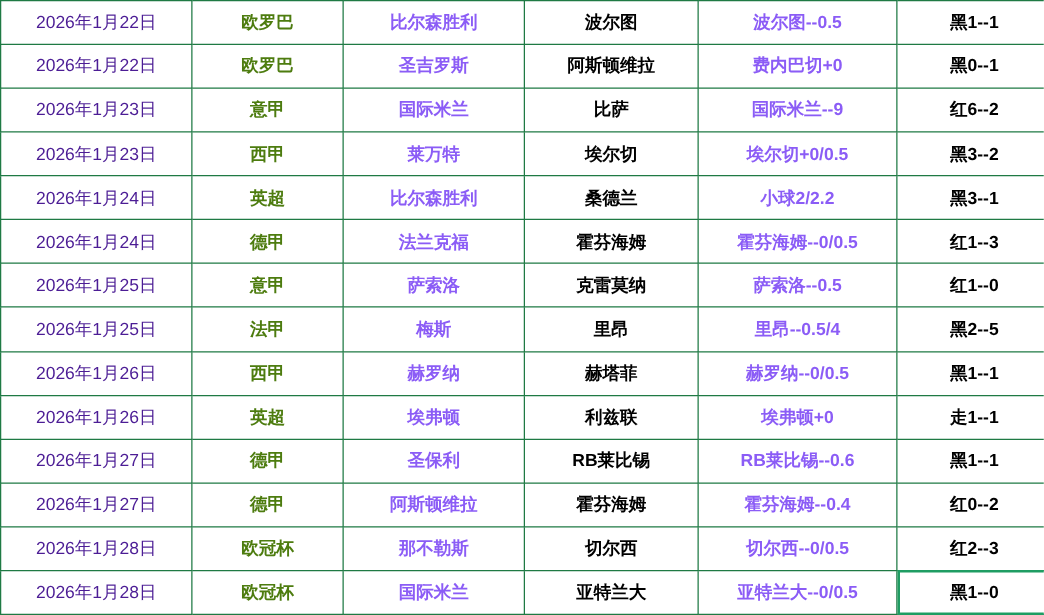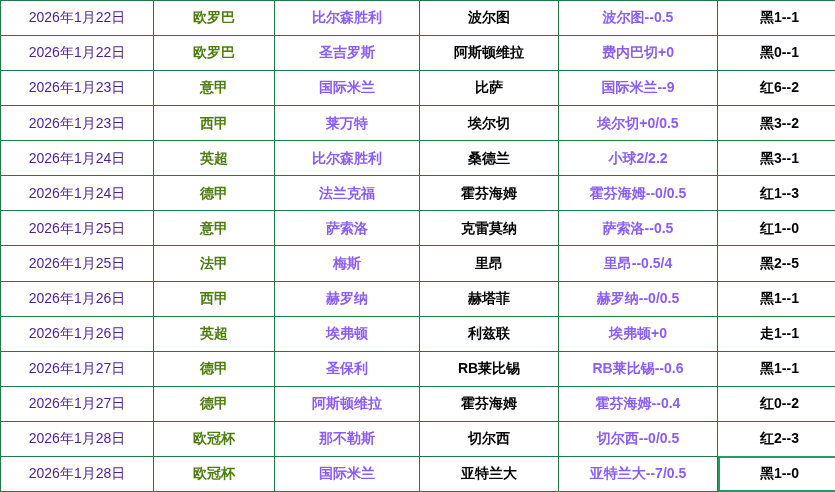--- a/index.html
+++ b/index.html
@@ -349,21 +349,21 @@
           <td class="c-league">
             <span class="cellwrap">欧冠杯</span>
           </td>
           <td class="c-home">
             <span class="cellwrap">国际米兰</span>
           </td>
           <td class="c-away">
             <span class="cellwrap">亚特兰大</span>
           </td>
           <td class="c-line">
-            <span class="cellwrap">亚特兰大--7/0.5</span>
+            <span class="cellwrap">亚特兰大--0/0.5</span>
           </td>
           <td class="c-result highlight">
             <span class="cellwrap">黑1--0</span>
           </td>
         </tr>
       </tbody>
   </table>
 </div>
 
 </body></html>

